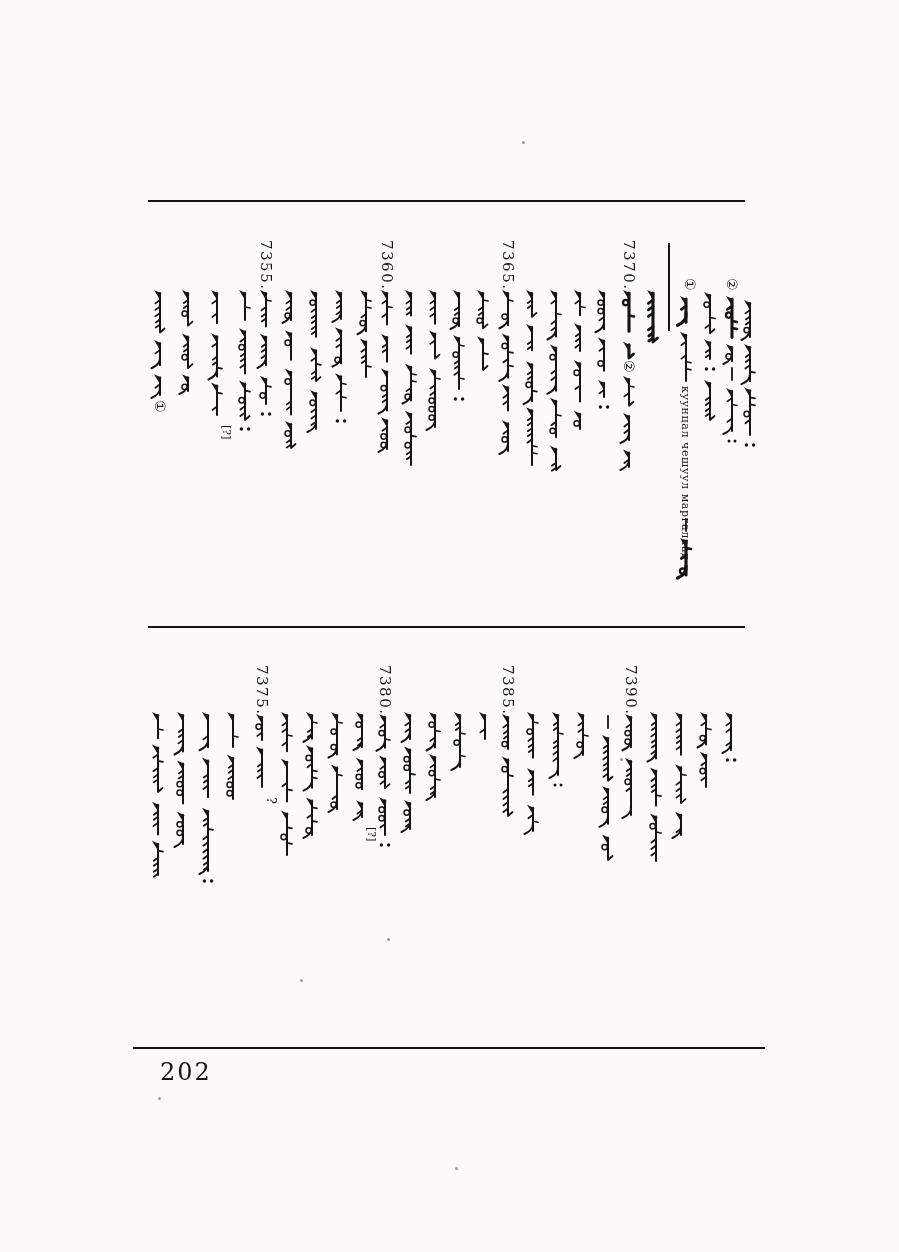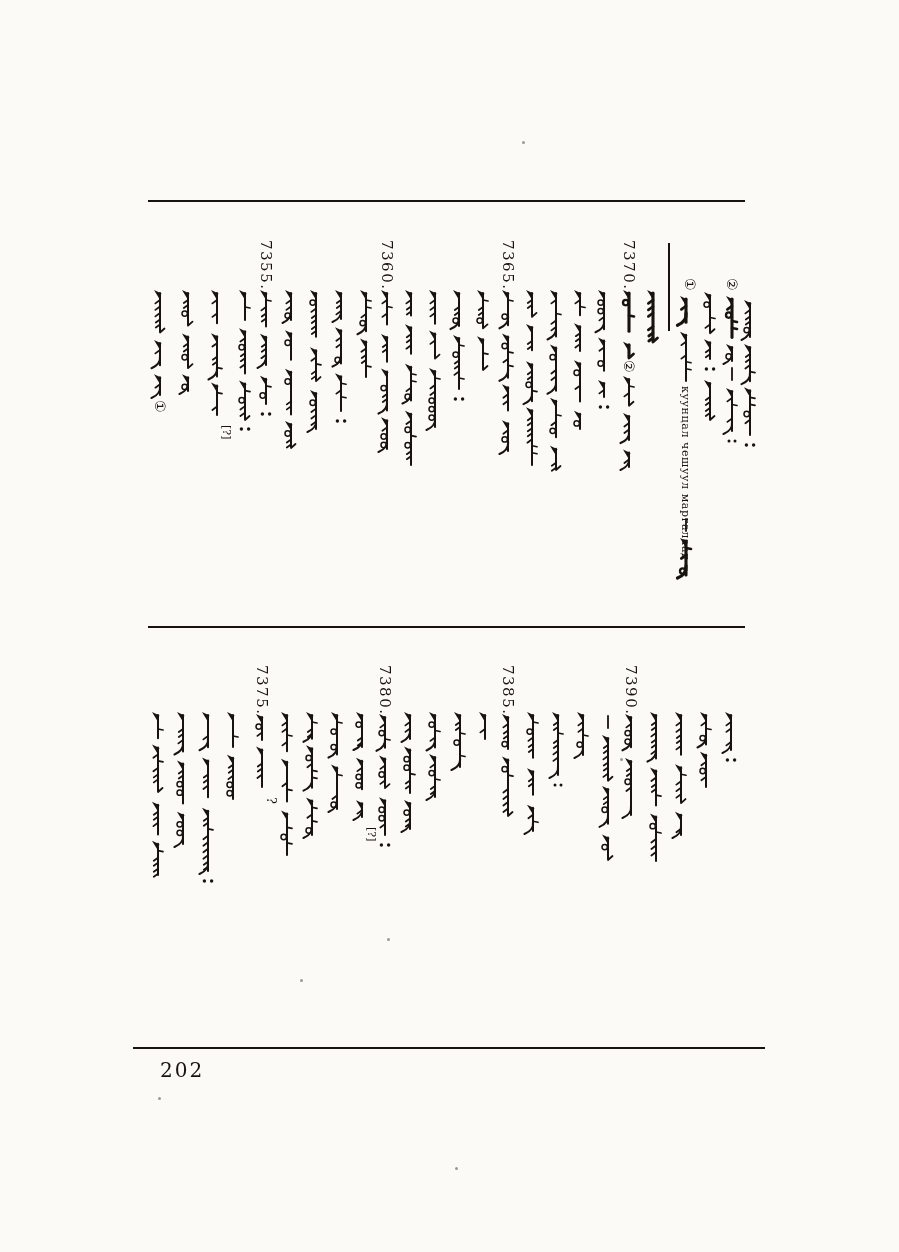--- a/index.html
+++ b/index.html
@@ -18,21 +18,21 @@
     transform-origin:0 0;
     transform:rotate(90deg);
     white-space:nowrap;
     color:var(--ink,#17130e);
   }
   .entry-num{font-size:15px;letter-spacing:1.5px;line-height:18px;}
   .fn-marker{font-size:14px;line-height:16px;font-family:"DejaVu Sans",sans-serif;}
   .cyr-gloss{font-size:11px;letter-spacing:0.6px;line-height:13px;}
   .page-num{
     position:absolute;left:160px;top:1058px;
-    font-size:20px;letter-spacing:2px;color:var(--ink,#17130e);
+    font-size:24px;letter-spacing:2px;color:var(--ink,#17130e);
   }
   .speck{position:absolute;width:3px;height:3px;border-radius:50%;background:#4a4a46;opacity:.55;}
   .script-line{position:absolute;overflow:visible;}
 </style>
 </head>
 <body>
 
 <div class="page">
 
   <div class="rule" style="left:148px;top:200px;width:597px;"></div>

